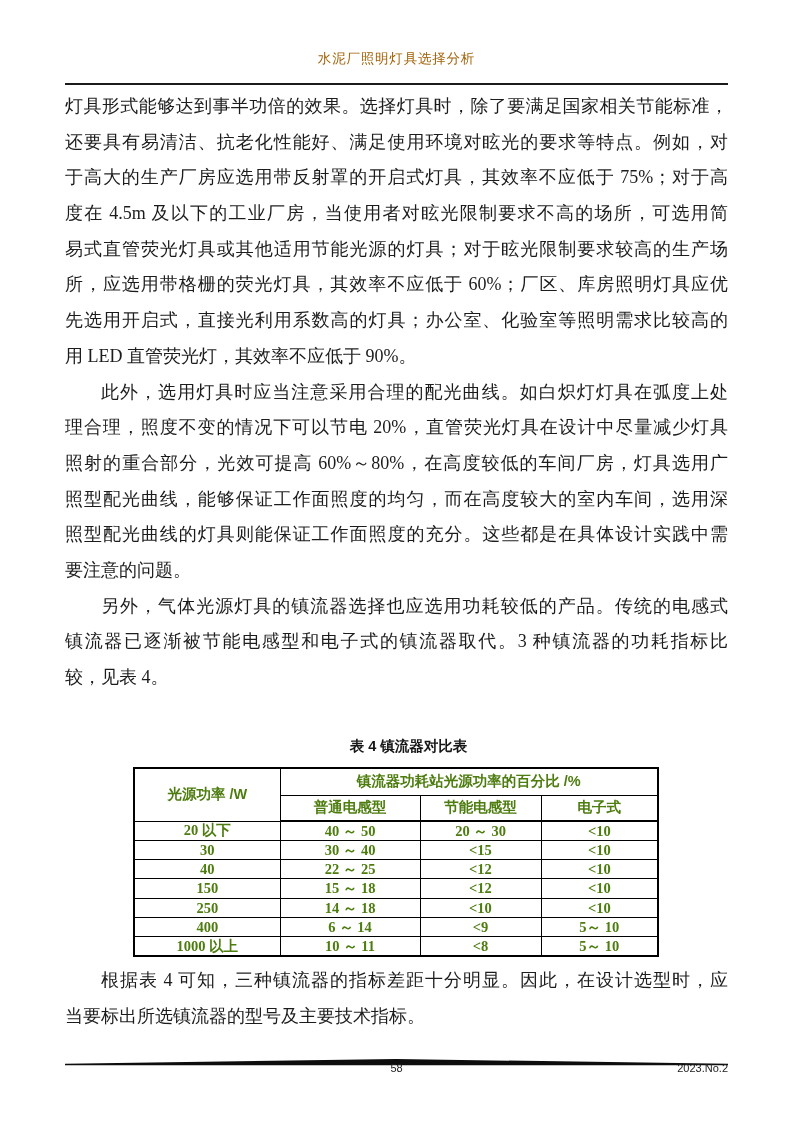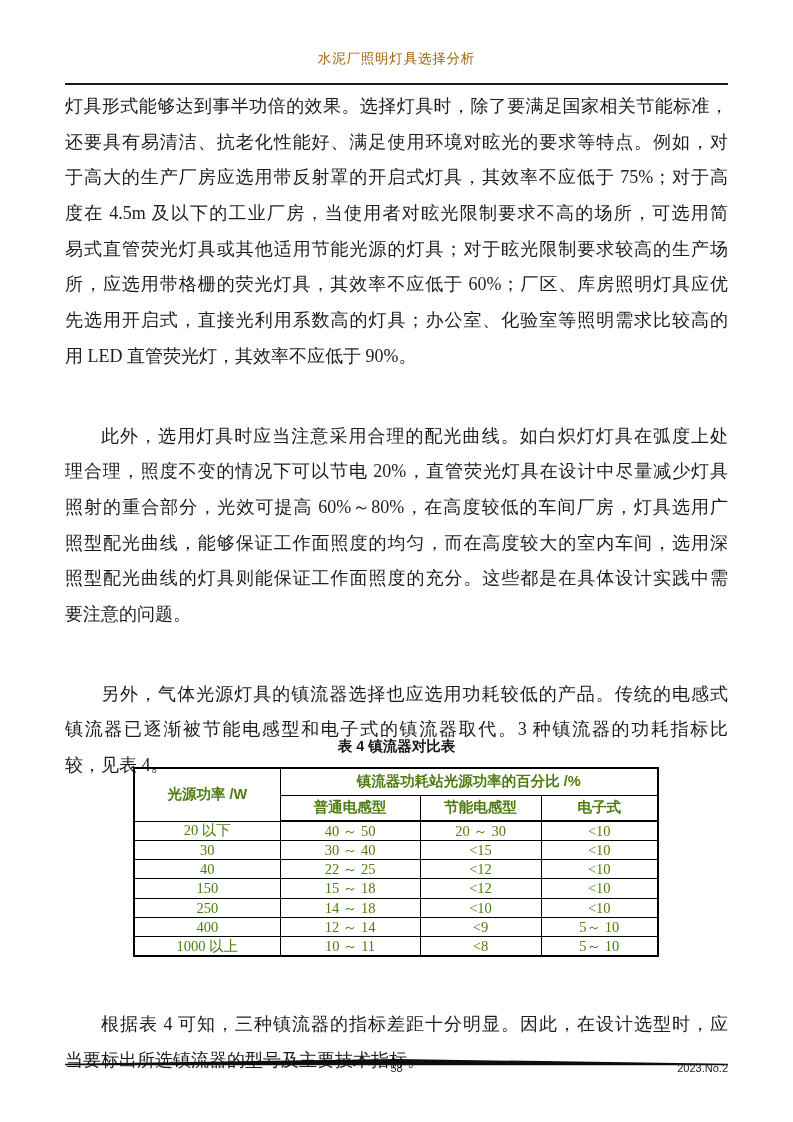--- a/index.html
+++ b/index.html
@@ -27,25 +27,25 @@
   .textblock { position: absolute; left: 65px; width: 663px; }
   .tb1 { top: 89px; }
   .tb2 { top: 963px; }
   .ln {
     height: 35.7px; line-height: 35.7px;
     font-size: 18px;
     text-align: justify; text-align-last: justify;
     overflow: hidden;
   }
   .ln.last { text-align-last: left; }
-  .ln.indent { text-indent: 2em; margin-top: 44px; }
+  .ln.indent { text-indent: 2em; }
 
   
   .table-caption {
-    position: absolute; top: 737px; left: 65px; width: 663px;
+    position: absolute; top: 737px; left: 77px; width: 663px;
     text-align: center; font-size: 14.5px; font-weight: bold;
     font-family: "Liberation Sans", "DejaVu Sans", sans-serif;
     color: #161616;
   }
 
   
   .ballast-table {
     position: absolute; top: 767px; left: 133px;
     border-collapse: collapse; table-layout: fixed; width: 524px;
     color: #4d7c0f;
@@ -58,20 +58,21 @@
     font-family: "Liberation Sans", "DejaVu Sans", sans-serif;
     font-weight: bold; font-size: 14.5px;
   }
   .ballast-table thead tr.hrow1 { height: 27px; }
   .ballast-table thead tr.hrow2 { height: 26px; }
   .ballast-table thead tr.hrow2 th { border-bottom: 2px solid #000; }
   .ballast-table tbody tr { height: 19.3px; }
   .ballast-table tbody td {
     font-size: 14.5px; line-height: 1;
     font-family: "Liberation Serif", "DejaVu Serif", serif;
+    font-weight: bold;
   }
 
   
   .footer-rule { position: absolute; top: 1052px; left: 65px; width: 663px; height: 7px; }
   .footer-row {
     position: absolute; top: 1062px; left: 65px; width: 663px; height: 16px;
     font-family: "Liberation Sans", "DejaVu Sans", sans-serif;
     font-size: 11px; color: #222;
   }
   .page-number { position: absolute; left: 0; width: 100%; text-align: center; }
@@ -153,21 +154,21 @@
           <td>&lt;10</td>
         </tr>
         <tr>
           <td>250</td>
           <td>14 ～ 18</td>
           <td>&lt;10</td>
           <td>&lt;10</td>
         </tr>
         <tr>
           <td>400</td>
-          <td>12 ～ 14</td>
+          <td>6 ～ 14</td>
           <td>&lt;9</td>
           <td>5～ 10</td>
         </tr>
         <tr>
           <td>1000 以上</td>
           <td>10 ～ 11</td>
           <td>&lt;8</td>
           <td>5～ 10</td>
         </tr>
       </tbody>

